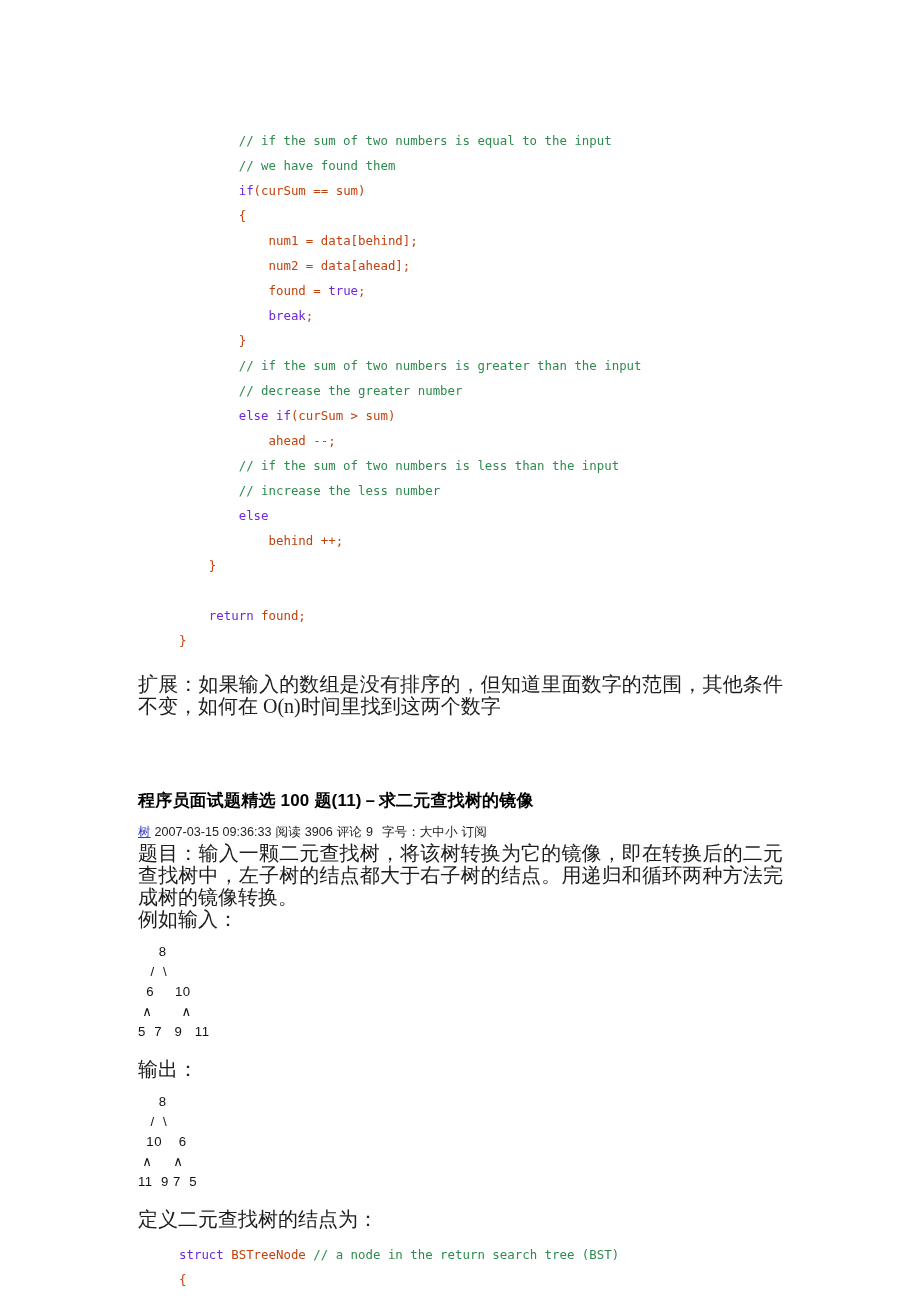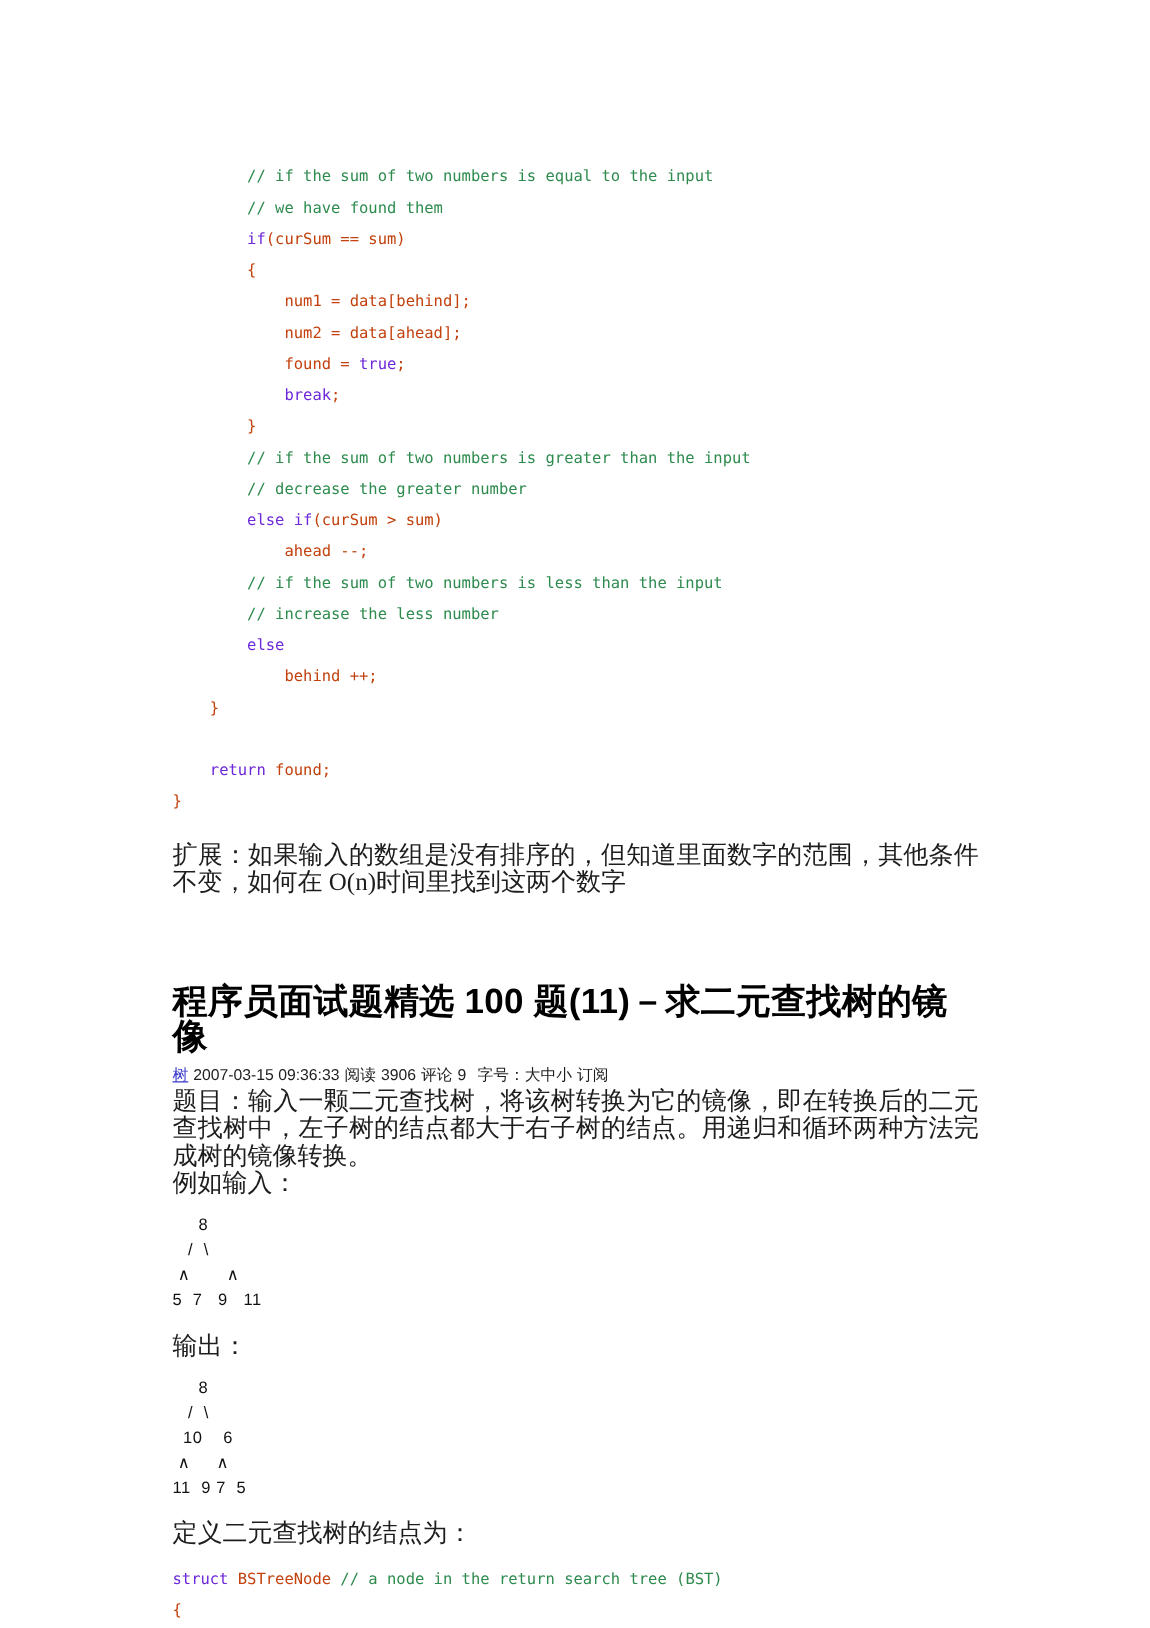--- a/index.html
+++ b/index.html
@@ -32,41 +32,42 @@
   }
 
   
   .code {
     font-family: "DejaVu Sans Mono", "Liberation Mono", monospace;
     font-size: 12.4px;
     line-height: 25px;
     color: #3b3b3b;
     white-space: pre;
     letter-spacing: 0px;
+    margin-left: 41px;
   }
   .code .cmt { color: #2e8b4e; }
   .code .kw  { color: #6d28d9; }
   .code .pl  { color: #c2410c; }
 
   .code-line { height: 25px; }
 
   
   .para {
     font-family: Liberation Serif, serif;
     font-size: 20px;
     line-height: 22px;
     color: #1d1d1d;
     text-align: justify;
     margin: 0;
   }
 
   
   .post-title {
     font-family: "Liberation Sans", "DejaVu Sans", sans-serif;
-    font-size: 28px;
+    font-size: 17px;
     font-weight: bold;
     color: #000000;
     line-height: 28px;
     margin: 0;
     letter-spacing: 0.2px;
   }
 
   
   .meta {
     font-family: "Liberation Sans", "DejaVu Sans", sans-serif;
@@ -124,21 +125,21 @@
     <div class="meta">
       <a class="tag" href="#">树</a><span class="sp"></span><span>2007-03-15 09:36:33</span><span class="sp"></span><span>阅读</span><span class="sp"></span><span>3906</span><span class="sp"></span><span>评论</span><span class="sp"></span><span>9</span><span class="sp-wide"></span><span>字号：</span><span>大中小</span><span class="sp"></span><span>订阅</span>
     </div>
 
     <p class="para">题目：输入一颗二元查找树，将该树转换为它的镜像，即在转换后的二元查找树中，左子树的结点都大于右子树的结点。用递归和循环两种方法完成树的镜像转换。</p>
 
     <p class="para">例如输入：</p>
 
     <div class="spacer-12"></div>
 
-    <div class="tree" id="tree-in"><div>     8</div><div>   /  \</div><div> ∧       ∧</div><div>5  7   9   11</div></div>
+    <div class="tree" id="tree-in"><div>     8</div><div>   /  \</div><div>  6     10</div><div> ∧       ∧</div><div>5  7   9   11</div></div>
 
     <div class="spacer-16"></div>
 
     <p class="para">输出：</p>
 
     <div class="spacer-12"></div>
 
     <div class="tree" id="tree-out"><div>     8</div><div>   /  \</div><div>  10    6</div><div> ∧     ∧</div><div>11  9 7  5</div></div>
 
     <div class="spacer-16"></div>

